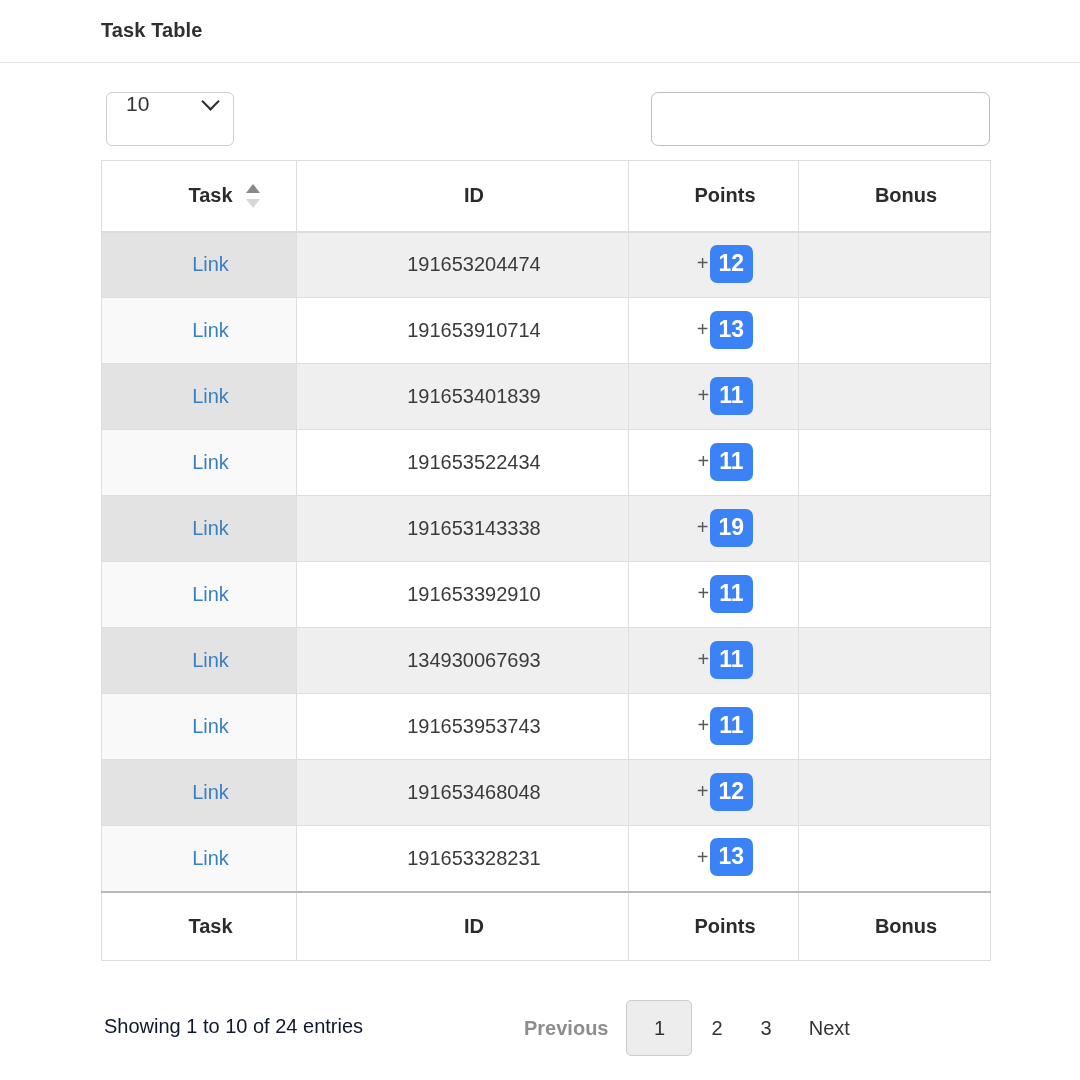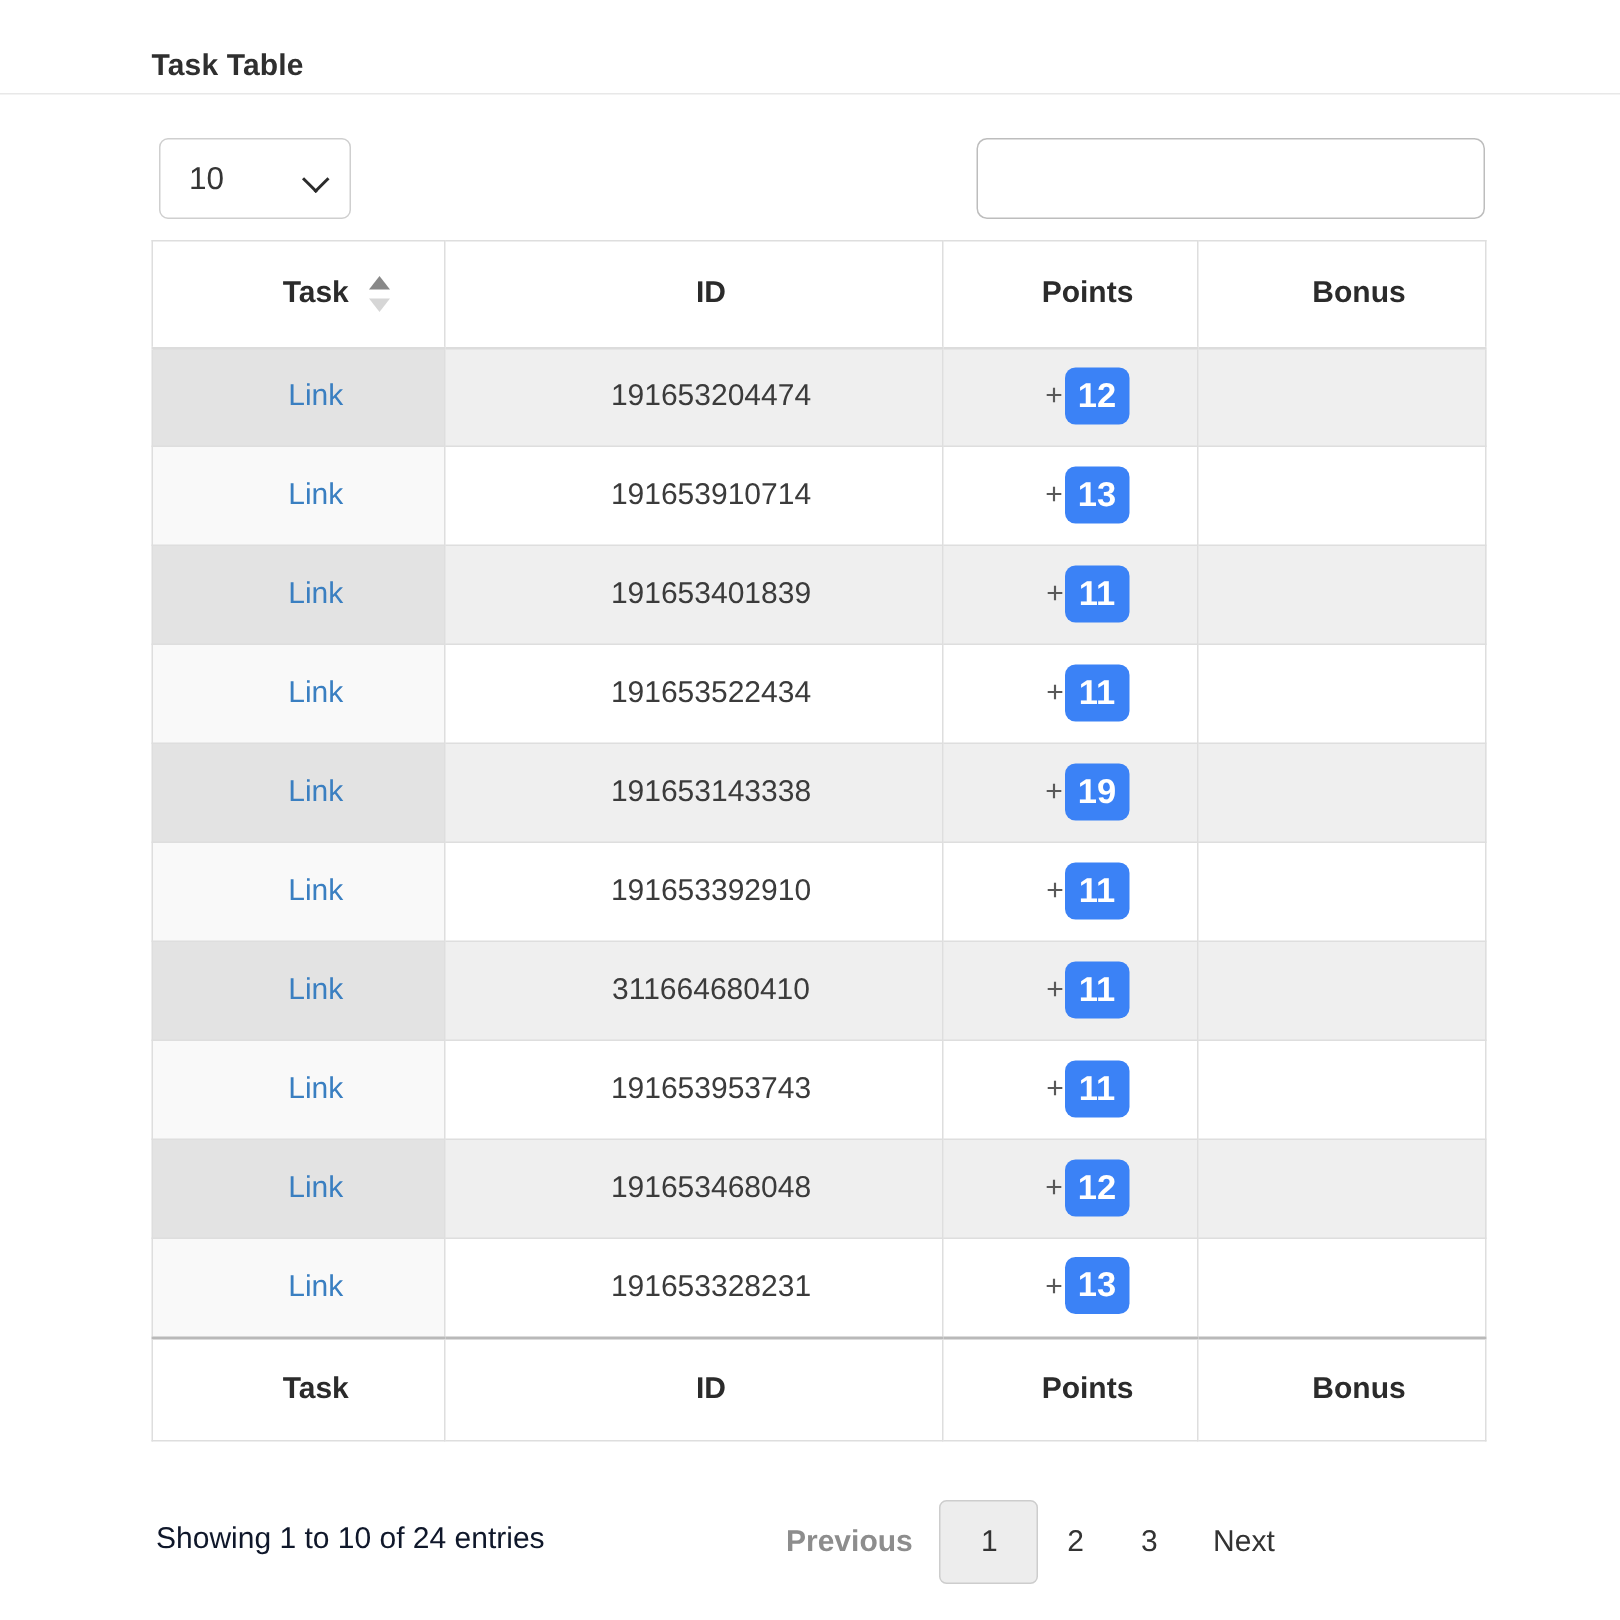--- a/index.html
+++ b/index.html
@@ -19,39 +19,38 @@
 
   
   .card-title {
     position: absolute;
     left: 101px; top: 16px;
     font-size: 20px;
     font-weight: 700;
     color: #2f2f2f;
     letter-spacing: .1px;
     line-height: 28px;
-    margin-top: 14px;
   }
   .header-rule {
     position: absolute;
     left: 0px; top: 62px;
     width: 1080px; height: 1px;
     background: #e8e8e8;
   }
 
   
   .length-select {
     position: absolute;
     left: 106px; top: 92px;
     width: 128px; height: 54px;
     border: 1px solid #cfcfcf;
     border-radius: 6px;
     background: #ffffff;
     display: flex;
-    align-items: center;
+    align-items: flex-start;
     padding: 0 14px 0 19px;
     cursor: pointer;
   }
   .length-select .val {
     font-size: 21px;
     color: #353535;
     line-height: 1;
   }
   .length-select .chev {
     margin-left: auto;
@@ -289,21 +288,21 @@
             <td></td>
           </tr>
           <tr class="odd">
             <td class="sorted"><span class="link-cell">Link</span></td>
             <td>191653392910</td>
             <td class="points-cell"><span class="plus">+</span><span class="badge">11</span></td>
             <td></td>
           </tr>
           <tr class="even">
             <td class="sorted"><span class="link-cell">Link</span></td>
-            <td>311664680410</td>
+            <td>134930067693</td>
             <td class="points-cell"><span class="plus">+</span><span class="badge">11</span></td>
             <td></td>
           </tr>
           <tr class="odd">
             <td class="sorted"><span class="link-cell">Link</span></td>
             <td>191653953743</td>
             <td class="points-cell"><span class="plus">+</span><span class="badge">11</span></td>
             <td></td>
           </tr>
           <tr class="even">

